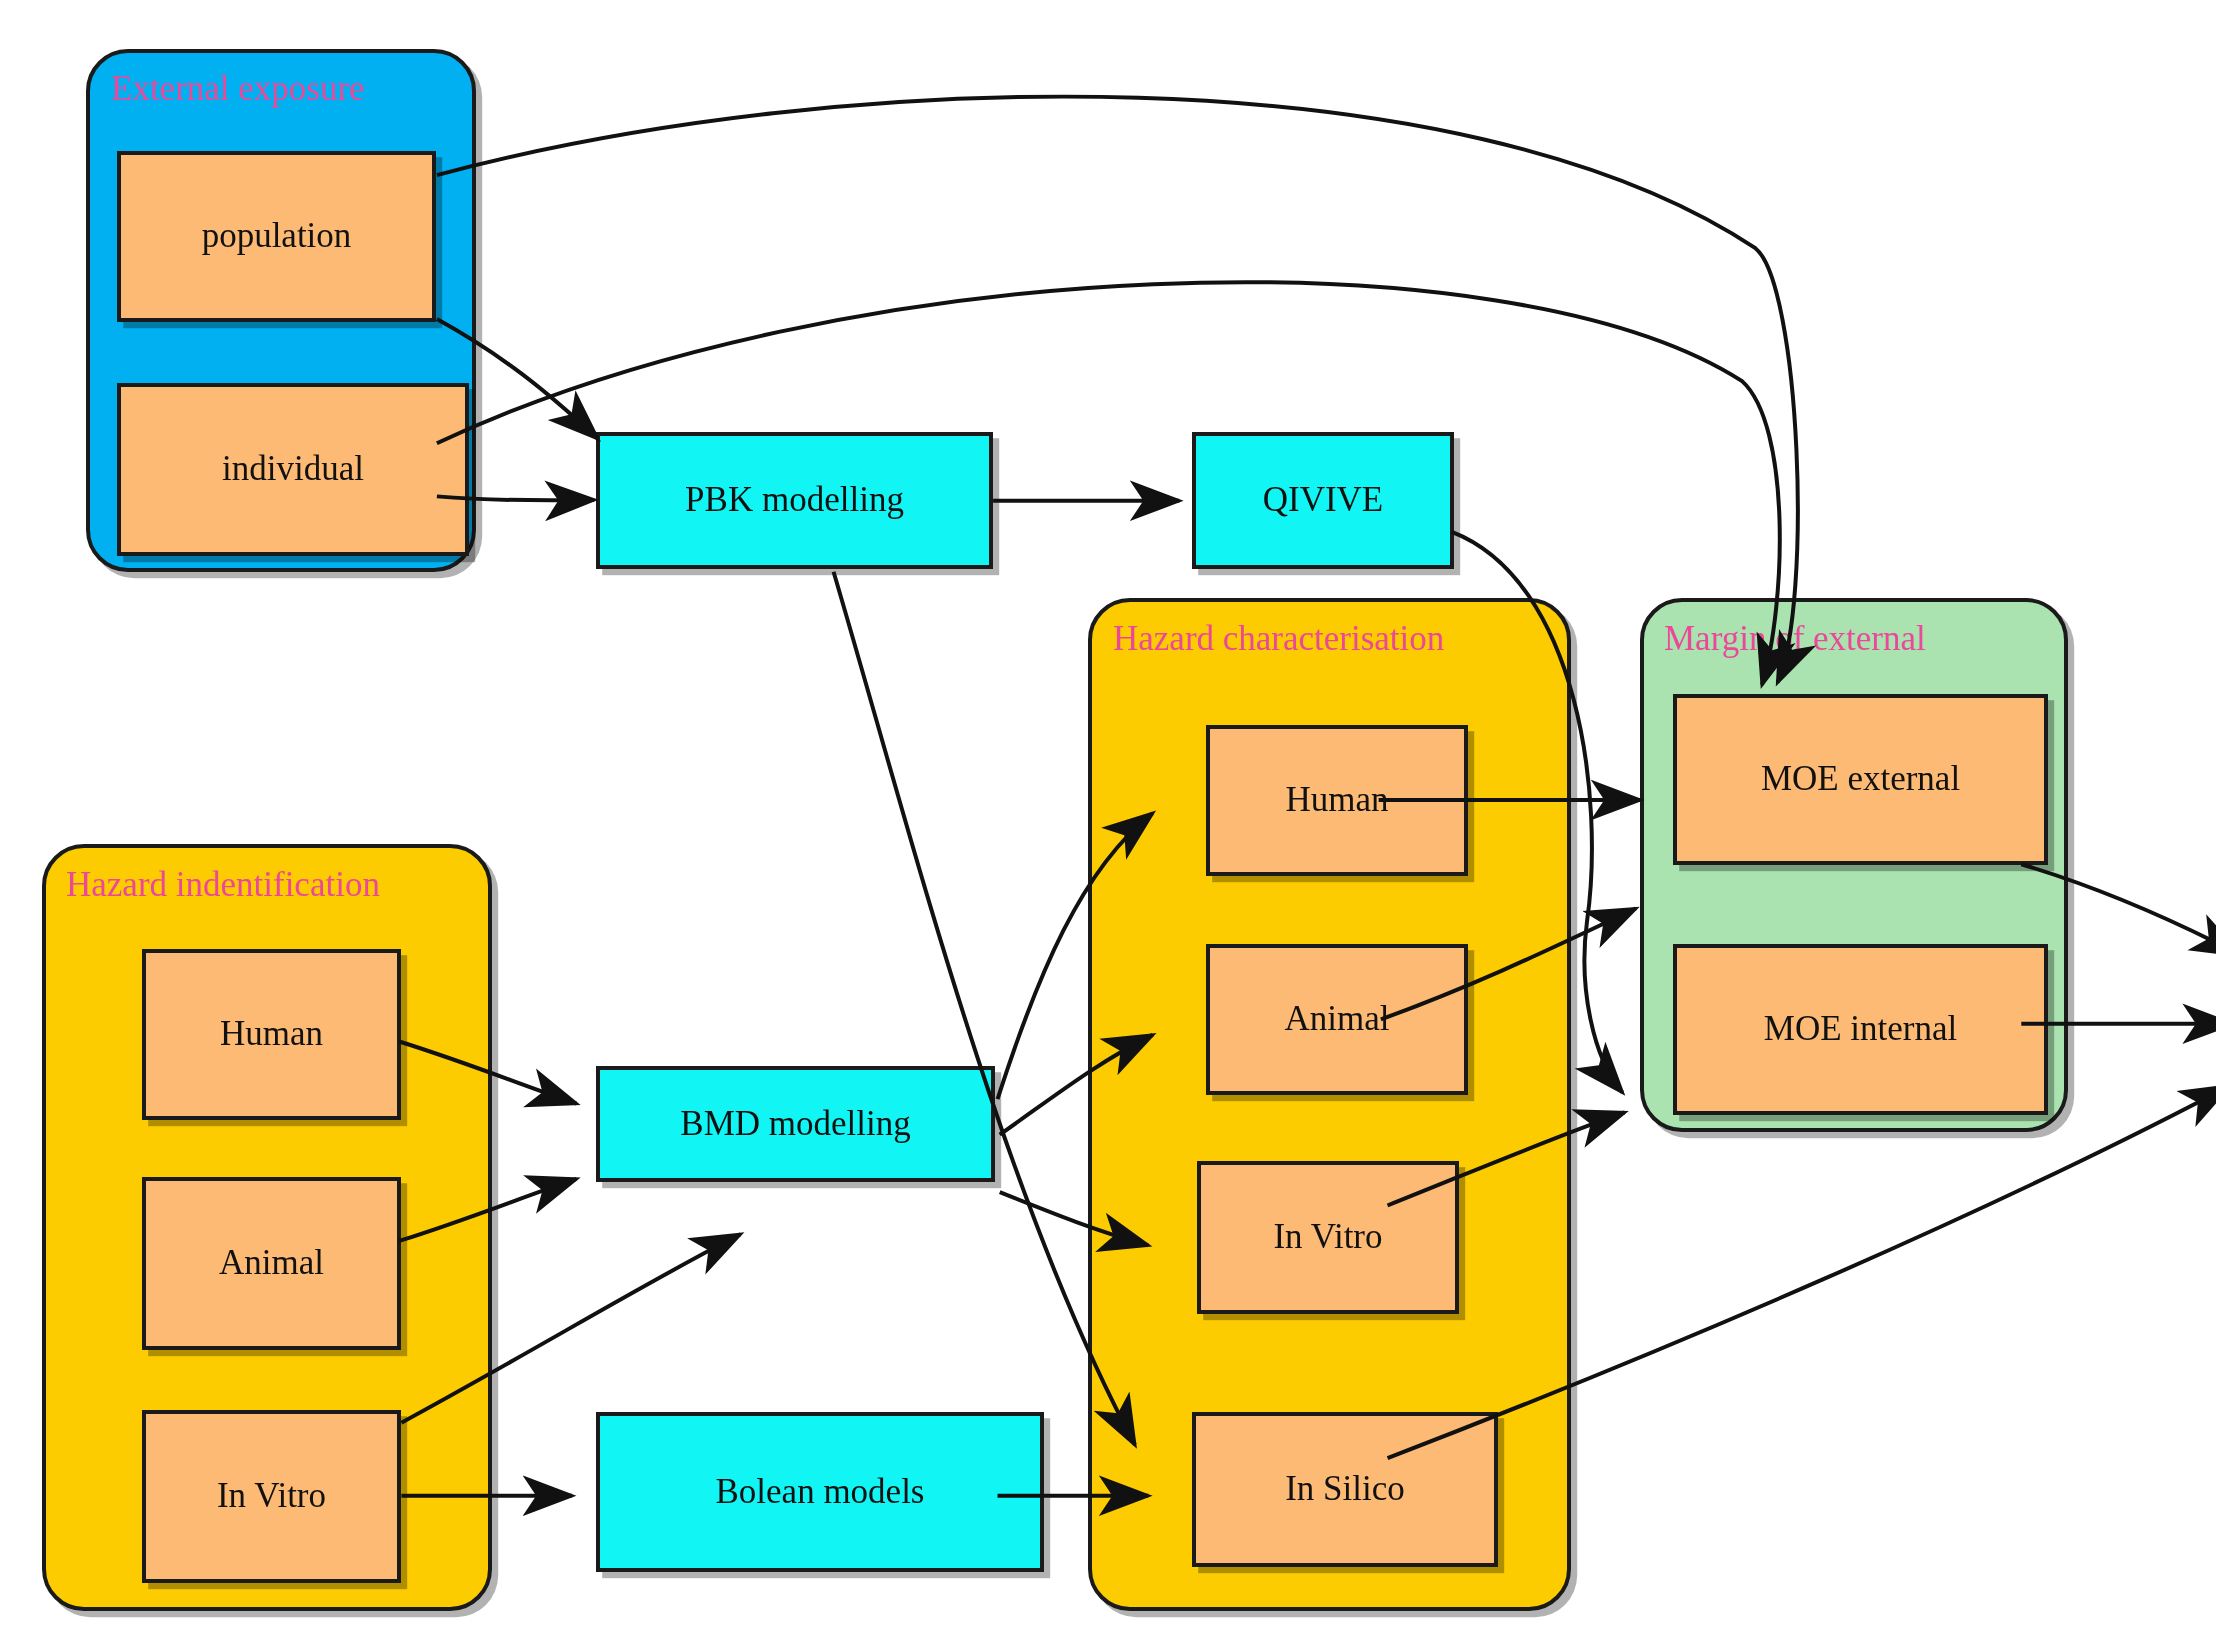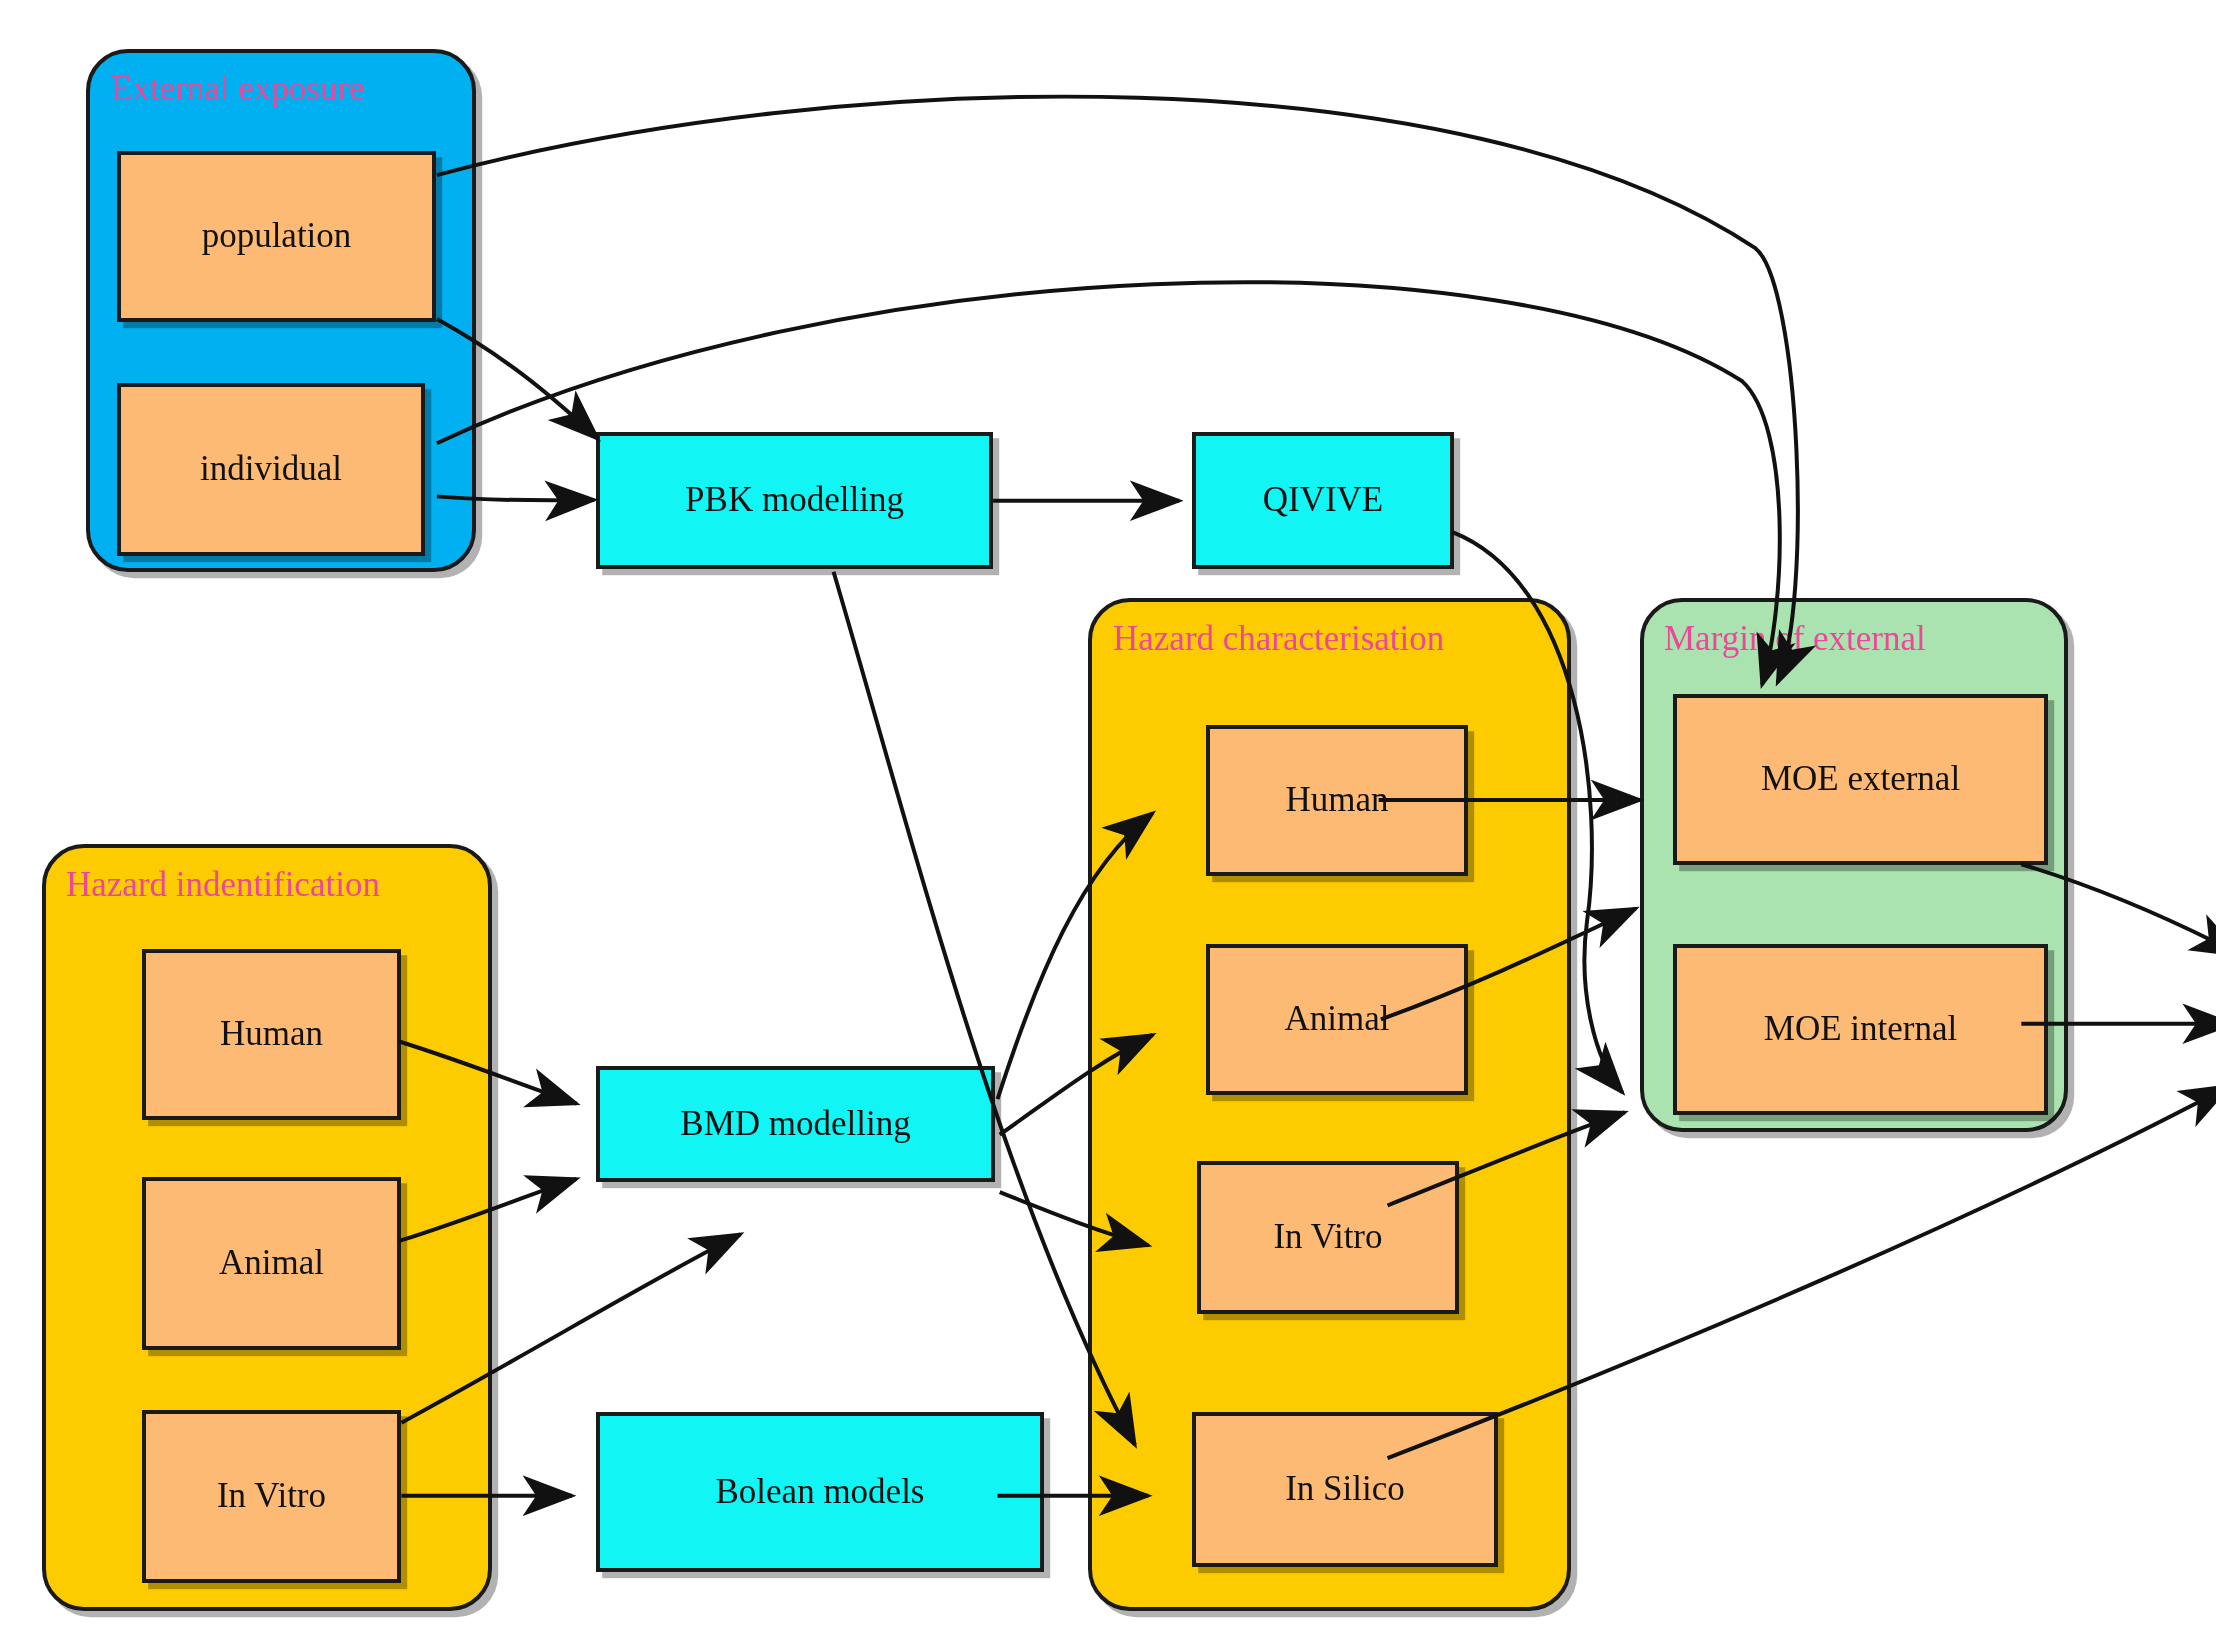--- a/index.html
+++ b/index.html
@@ -119,21 +119,21 @@
 
       <path d="M 4560,2310 L 5035,2310"></path>
     </g>
   </svg>
 
   <div class="group-box grp-exposure" style="left:86px; top:49px; width:390px; height:523px;"></div>
   <div class="group-title" style="left:111px; top:71px;">External exposure</div>
   <div class="node leaf" style="left:117px; top:151px; width:319px; height:171px;">
     <span>population</span>
   </div>
-  <div class="node leaf" style="left:117px; top:383px; width:308px; height:173px;">
+  <div class="node leaf" style="left:117px; top:383px; width:352px; height:173px;">
     <span>individual</span>
   </div>
 
   <div class="group-box grp-hazard" style="left:42px; top:844px; width:450px; height:767px;"></div>
   <div class="group-title" style="left:66px; top:867px;">Hazard indentification</div>
   <div class="node leaf" style="left:142px; top:949px; width:259px; height:171px;">
     <span>Human</span>
   </div>
   <div class="node leaf" style="left:142px; top:1177px; width:259px; height:173px;">
     <span>Animal</span>

